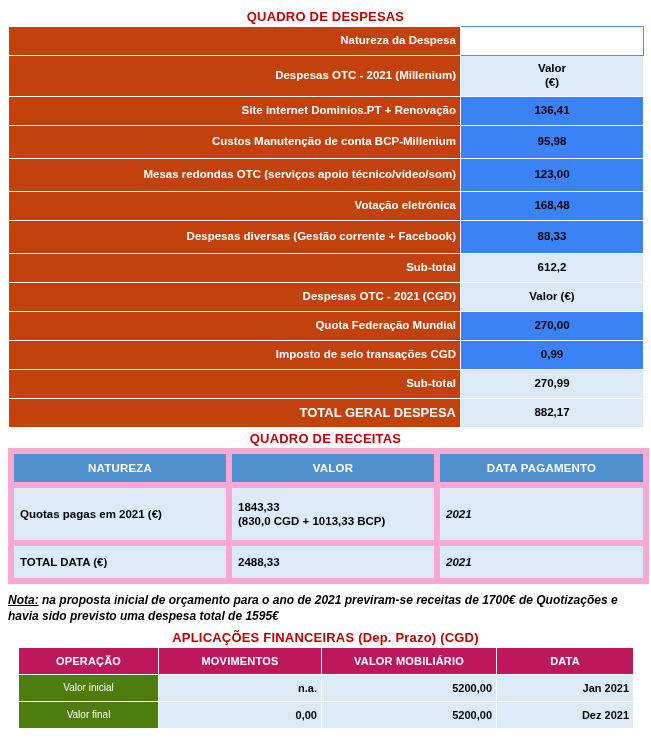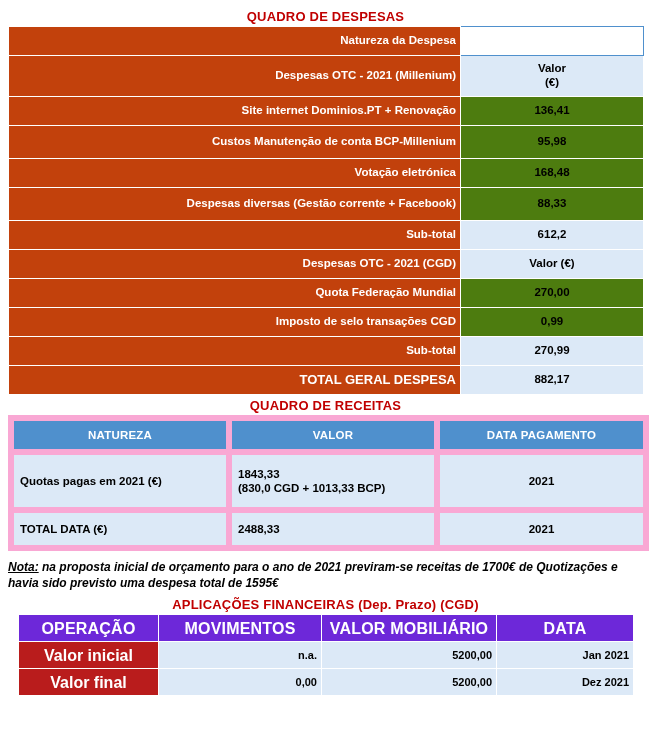--- a/index.html
+++ b/index.html
@@ -51,21 +51,21 @@
     font-weight: bold;
     text-align: right;
   }
   .pale {
     background: #dce9f7;
     color: #000000;
     font-weight: bold;
     text-align: center;
   }
   .pale-light {
-    background: #4d7c0f;
+    background: #3b82f6;
     color: #000000;
     font-weight: bold;
     text-align: center;
   }
   .white-cell {
     background: #ffffff;
     border: 1px solid #4f90cd !important;
   }
   .val {
     text-align: center;
@@ -96,21 +96,21 @@
   }
   .t-rec .cell {
     background: #dce9f7;
     font-weight: bold;
     color: #000;
   }
   .t-rec .cell-c {
     background: #dce9f7;
     font-weight: bold;
     color: #000;
-    text-align: center;
+    font-style: italic;
   }
   .nota {
     margin: 8px 8px 2px 8px;
     font-size: 12px;
     font-style: italic;
     font-weight: bold;
     line-height: 1.35;
   }
   .nota u { text-decoration: underline; }
 
@@ -120,31 +120,31 @@
     margin: 0 18px;
   }
   .t-apl td {
     border: 1px solid #ffffff;
     padding: 3px 4px;
     text-align: center;
     line-height: 1.2;
     height: 20px;
   }
   .t-apl .hdr {
-    background: #6d28d9;
-    color: #ffffff;
-    font-weight: bold;
-    font-size: 16px;
+    background: #be185d;
+    color: #ffffff;
+    font-weight: bold;
+    font-size: 11px;
     letter-spacing: 0.2px;
   }
   .t-apl .lbl {
-    background: #b91c1c;
-    color: #ffffff;
-    font-weight: bold;
-    font-size: 16px;
+    background: #4d7c0f;
+    color: #ffffff;
+    font-weight: normal;
+    font-size: 10px;
   }
   .t-apl .pale {
     background: #dce9f7;
     color: #000;
     font-weight: bold;
     font-size: 11px;
     text-align: right;
   }
 </style>
 </head>
@@ -172,20 +172,24 @@
         </td>
       </tr>
 
       <tr>
         <td class="blue h-row">Site internet Dominios.PT + Renovação</td>
         <td class="pale-light h-row val">136,41</td>
       </tr>
       <tr>
         <td class="blue h-med">Custos Manutenção de conta BCP-Millenium</td>
         <td class="pale-light h-med val">95,98</td>
+      </tr>
+      <tr>
+        <td class="blue h-med">Mesas redondas OTC (serviços apoio técnico/vídeo/som)</td>
+        <td class="pale-light h-med val">123,00</td>
       </tr>
       <tr>
         <td class="blue h-row">Votação eletrónica</td>
         <td class="pale-light h-row val">168,48</td>
       </tr>
       <tr>
         <td class="blue h-med">Despesas diversas (Gestão corrente + Facebook)</td>
         <td class="pale-light h-med val">88,33</td>
       </tr>
 

